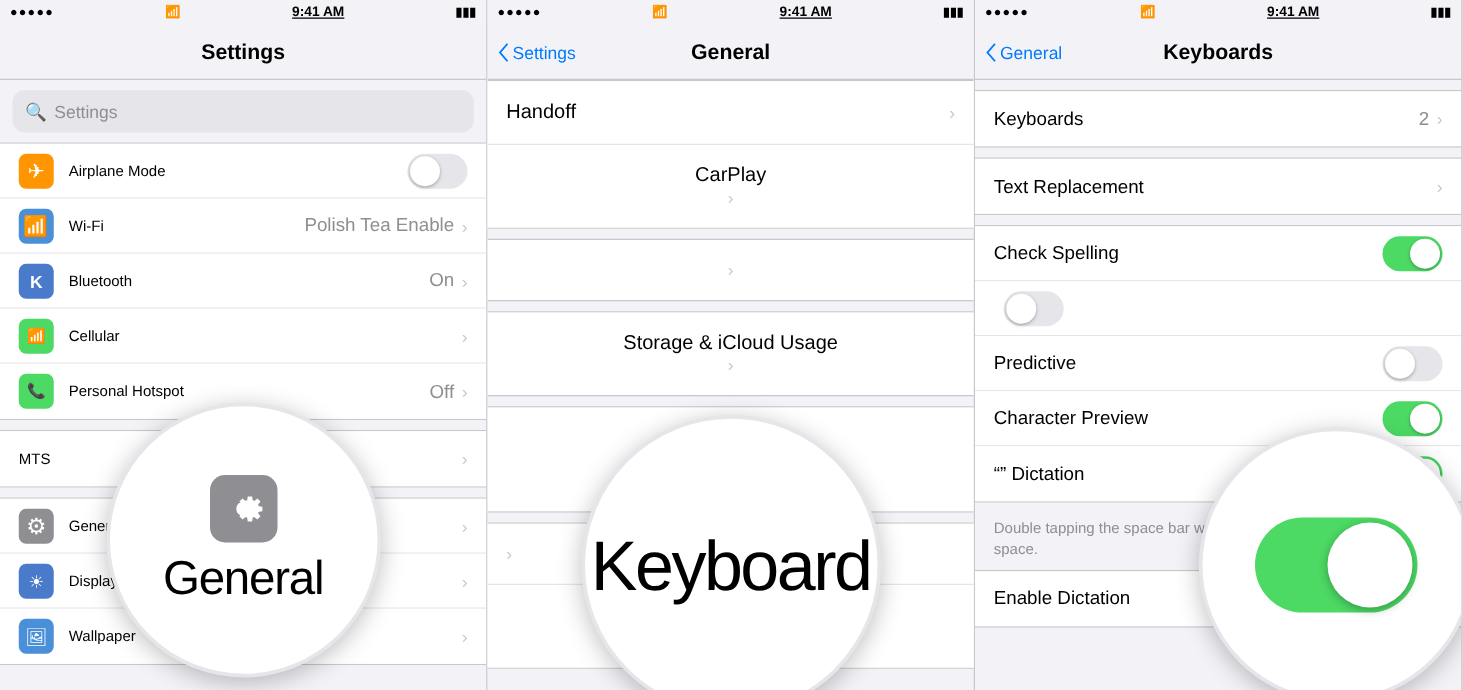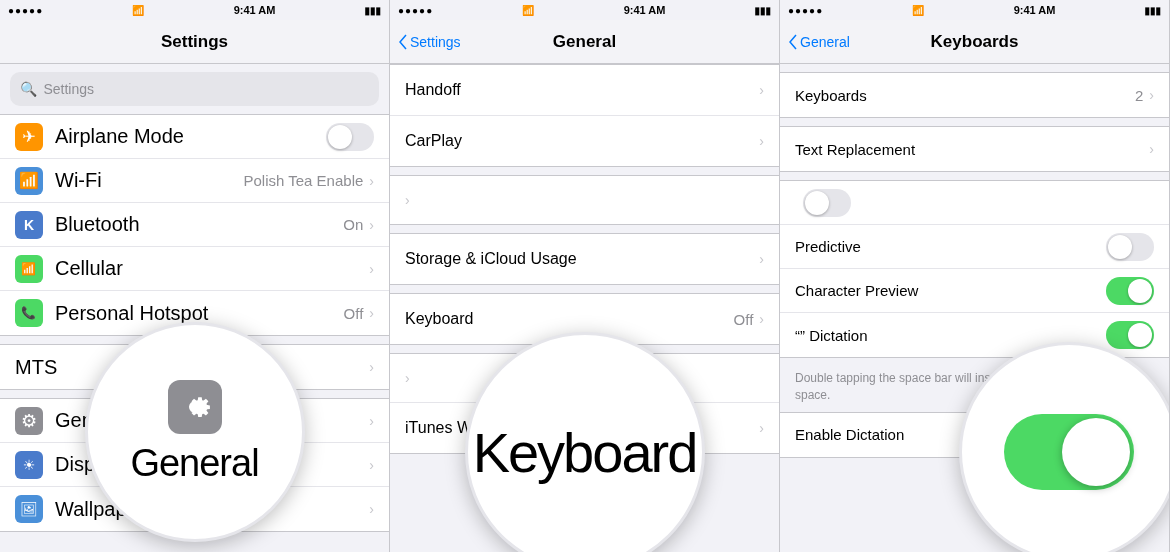--- a/index.html
+++ b/index.html
@@ -29,21 +29,21 @@
       display: flex;
       align-items: center;
       justify-content: space-between;
       padding: 0 8px;
       font-size: 10px;
       font-weight: 600;
       color: #000;
       flex-shrink: 0;
     }
     .status-bar .dots { letter-spacing: 1px; }
-    .status-bar .time { font-weight: 600; font-size: 11px; }
+    .status-bar .time { font-weight: 600; font-size: 11px; text-decoration: underline; }
     .status-bar .right { display: flex; align-items: center; gap: 3px; font-size: 10px; }
 
     .nav-bar {
       height: 44px;
       background: rgba(242,242,247,0.95);
       display: flex;
       align-items: center;
       justify-content: center;
       border-bottom: 1px solid #c7c7cc;
       position: relative;
@@ -103,21 +103,21 @@
       display: flex;
       align-items: center;
       justify-content: center;
       margin-right: 12px;
       font-size: 16px;
       flex-shrink: 0;
       color: #fff;
     }
     .settings-row .row-label {
       flex: 1;
-      font-size: 20px;
+      font-size: 12px;
       color: #000;
     }
     .settings-row .row-value {
       font-size: 15px;
       color: #8e8e93;
       margin-right: 6px;
     }
     .chevron {
       color: #c7c7cc;
       font-size: 14px;
@@ -257,21 +257,21 @@
 
     
     .gen-row {
       display: flex;
       align-items: center;
       min-height: 44px;
       padding: 16px 15px;
       border-bottom: 1px solid #e5e5ea;
       background: #fff;
     }
-    .gen-row:last-child { border-bottom: none; }
+    .gen-row:last-child { border-bottom: none; flex-direction: column; }
     .gen-row .row-label { flex: 1; font-size: 16px; color: #000; }
     .gen-row .row-value { font-size: 15px; color: #8e8e93; margin-right: 6px; }
 
     
     .kb-row {
       display: flex;
       align-items: center;
       min-height: 44px;
       padding: 0 15px;
       border-bottom: 1px solid #e5e5ea;
@@ -489,20 +489,24 @@
 
   <div class="settings-section">
     <div class="kb-row">
       <span class="row-label">Text Replacement</span>
       <span class="chevron">›</span>
     </div>
   </div>
 
   <div class="settings-section">
     <div class="kb-row">
+      <span class="row-label">Check Spelling</span>
+      <div class="toggle on"></div>
+    </div>
+    <div class="kb-row">
       <div class="toggle"></div>
     </div>
     <div class="kb-row">
       <span class="row-label">Predictive</span>
       <div class="toggle"></div>
     </div>
     <div class="kb-row">
       <span class="row-label">Character Preview</span>
       <div class="toggle on"></div>
     </div>

